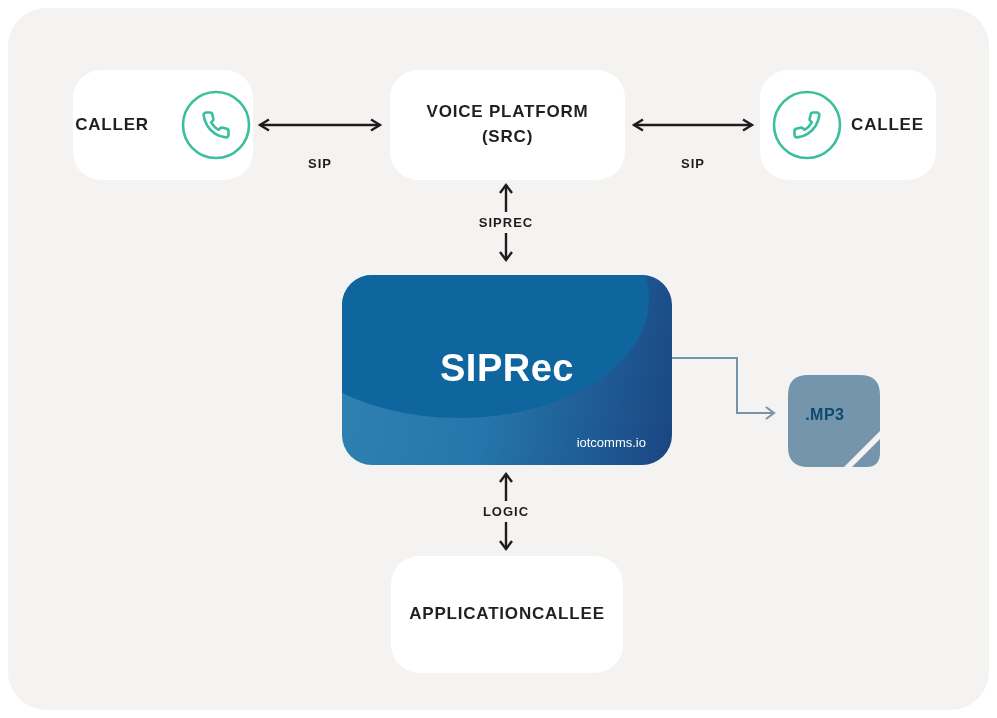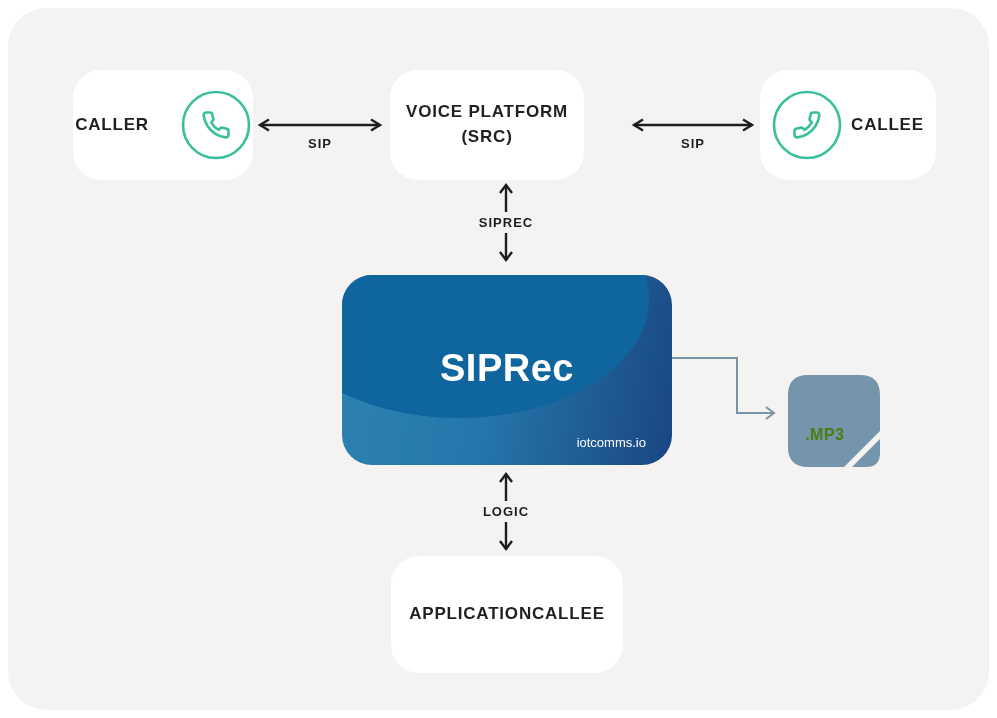--- a/index.html
+++ b/index.html
@@ -33,35 +33,36 @@
   .node-label {
     font-size: 17px;
     font-weight: 700;
     letter-spacing: 0.8px;
     color: #231f20;
     text-align: center;
     line-height: 1.45;
   }
 
   .node-caller  { left: 65px;  top: 62px; width: 180px; height: 110px; gap: 32px; }
-  .node-voice   { left: 382px; top: 62px; width: 194px; height: 110px; flex-direction: column; }
+  .node-voice   { left: 382px; top: 62px; width: 235px; height: 110px; flex-direction: column; }
   .node-callee  { left: 752px; top: 62px; width: 176px; height: 110px; gap: 9px; }
   .node-applogic{ left: 383px; top: 548px; width: 232px; height: 117px; flex-direction: row; }
 
   .phone-badge { width: 70px; height: 70px; flex: 0 0 auto; }
   .phone-badge svg { display: block; }
   .mirrored { transform: scaleX(-1); }
 
   .hlabel, .vlabel {
     position: absolute;
     font-size: 13px;
     font-weight: 700;
     letter-spacing: 1px;
     color: #1f1c1d;
     text-align: center;
+    margin-top: 20px;
   }
 
   .arrow-svg { position: absolute; }
 
   .varrow {
     position: absolute;
     width: 100px;
     display: flex;
     flex-direction: column;
     align-items: center;
@@ -109,22 +110,21 @@
   .mp3-label {
     position: absolute;
     left: 0; top: 0;
     width: 80%; height: 86%;
     display: flex;
     align-items: center;
     justify-content: center;
     font-size: 16px;
     font-weight: 700;
     letter-spacing: 0.5px;
-    color: #4d7c0f;
-    margin-top: 20px;
+    color: #0c4a6e;
   }
 </style>
 </head>
 <body>
 
 <div class="canvas">
   <div class="board">
 
     <div class="node node-caller">
       <span class="node-label">CALLER</span>

